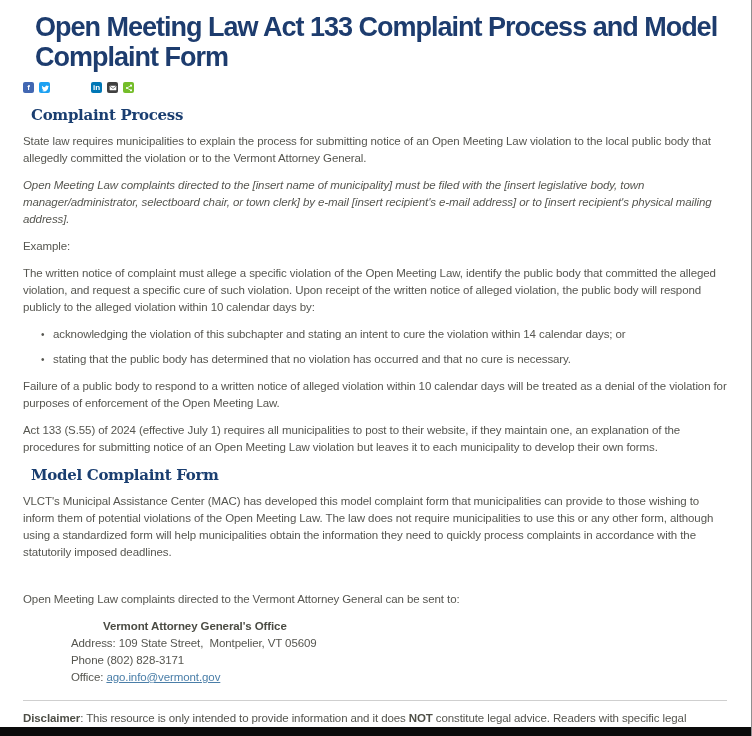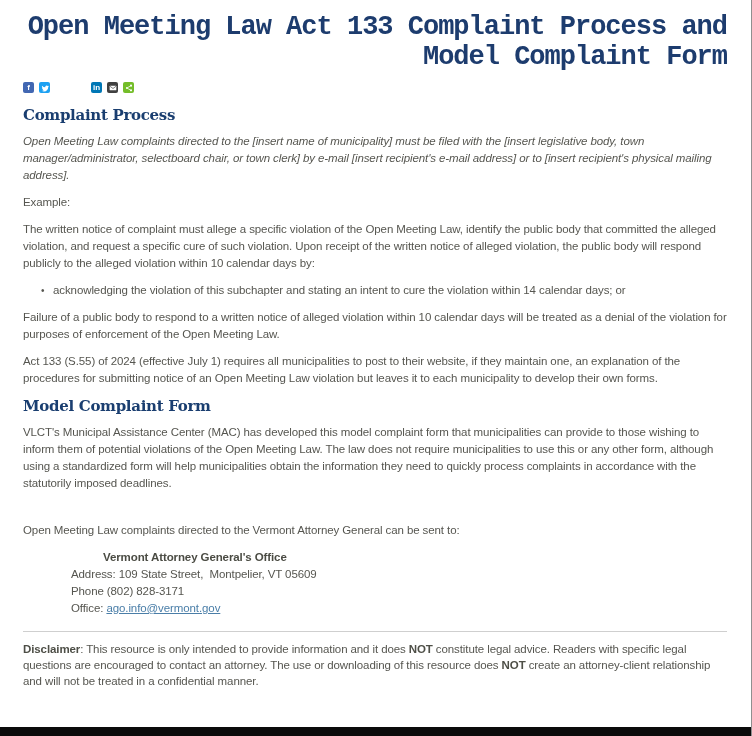--- a/index.html
+++ b/index.html
@@ -8,47 +8,46 @@
     width: 752px; height: 736px;
     background: #ffffff;
     font-family: "Liberation Sans", sans-serif;
     border-right: 1px solid #8f8f8f;
     position: relative;
     overflow: hidden;
   }
   .container { padding: 12px 24px 0 23px; }
 
   h1.page-title {
-    font-family: Liberation Mono, monospace;
+    font-family: Liberation Sans, sans-serif;
     font-weight: bold;
     color: #1d3c6e;
     font-size: 27px;
     line-height: 30px;
     letter-spacing: -1px;
-    margin: 0 0 10px 0;
-    text-align: right;
+    margin: 0 0 10px 12px;
   }
 
   .share-row { display: flex; gap: 5px; margin: 0 0 13px 0; }
   .share-icon {
     width: 11px; height: 11px; border-radius: 2px;
     color: #fff; display: flex; align-items: center; justify-content: center;
     font-size: 8px; font-weight: bold; line-height: 1; cursor: pointer;
     font-family: "Liberation Sans", sans-serif;
   }
   .share-icon svg { width: 8px; height: 8px; display: block; }
 
   h2.section-heading {
     font-family: "DejaVu Serif", serif;
     font-weight: bold;
     color: #1a3e70;
     font-size: 15px;
     line-height: 18px;
     letter-spacing: -0.3px;
-    margin: 2px 0 9px 0;
+    margin: 2px 0 9px 8px;
   }
 
   p.body-text, li.bullet-item, .contact-line, .disclaimer-text {
     font-size: 11.5px;
     line-height: 17px;
     letter-spacing: -0.1px;
     color: #565650;
   }
   p.body-text { margin: 0 0 10px 0; }
 
@@ -108,29 +107,31 @@
           <circle cx="18" cy="5" r="3.2" fill="#ffffff"></circle>
           <circle cx="6" cy="12" r="3.2" fill="#ffffff"></circle>
           <circle cx="18" cy="19" r="3.2" fill="#ffffff"></circle>
           <path d="M8.6 13.6l6.8 4M15.4 6.4l-6.8 4" stroke="#ffffff" stroke-width="2.2"></path>
         </svg>
     </span>
   </div>
 
   <h2 class="section-heading">Complaint Process</h2>
 
+  <p class="body-text">State law requires municipalities to explain the process for submitting notice of an Open Meeting Law violation to the local public body that allegedly committed the violation or to the Vermont Attorney General.</p>
 
   <p class="body-text example-quote">Open Meeting Law complaints directed to the [insert name of municipality] must be filed with the [insert legislative body, town manager/administrator, selectboard chair, or town clerk] by e-mail [insert recipient's e-mail address] or to [insert recipient's physical mailing address].</p>
 
   <p class="body-text">Example:</p>
 
   <p class="body-text">The written notice of complaint must allege a specific violation of the Open Meeting Law, identify the public body that committed the alleged violation, and request a specific cure of such violation. Upon receipt of the written notice of alleged violation, the public body will respond publicly to the alleged violation within 10 calendar days by:</p>
 
   <ul class="bullet-list">
     <li class="bullet-item">acknowledging the violation of this subchapter and stating an intent to cure the violation within 14 calendar days; or</li>
+    <li class="bullet-item">stating that the public body has determined that no violation has occurred and that no cure is necessary.</li>
   </ul>
 
   <p class="body-text">Failure of a public body to respond to a written notice of alleged violation within 10 calendar days will be treated as a denial of the violation for purposes of enforcement of the Open Meeting Law.</p>
 
   <p class="body-text">Act 133 (S.55) of 2024 (effective July 1) requires all municipalities to post to their website, if they maintain one, an explanation of the procedures for submitting notice of an Open Meeting Law violation but leaves it to each municipality to develop their own forms.</p>
 
   <h2 class="section-heading">Model Complaint Form</h2>
 
   <p class="body-text">VLCT's Municipal Assistance Center (MAC) has developed this model complaint form that municipalities can provide to those wishing to inform them of potential violations of the Open Meeting Law. The law does not require municipalities to use this or any other form, although using a standardized form will help municipalities obtain the information they need to quickly process complaints in accordance with the statutorily imposed deadlines.</p>
 

